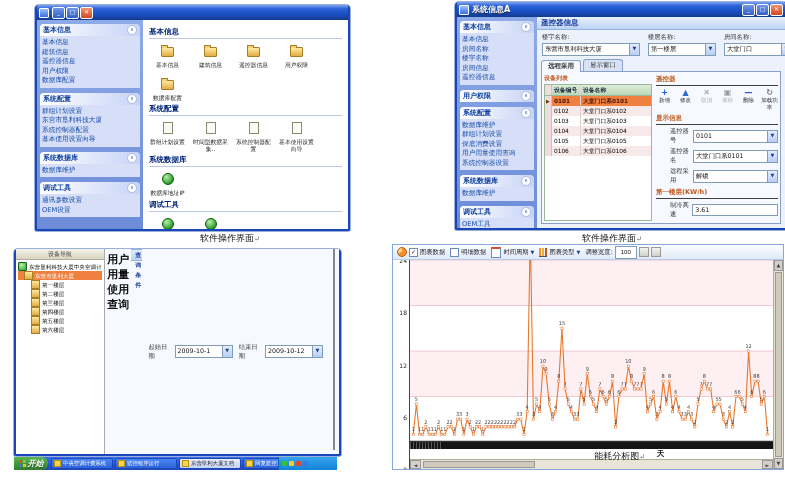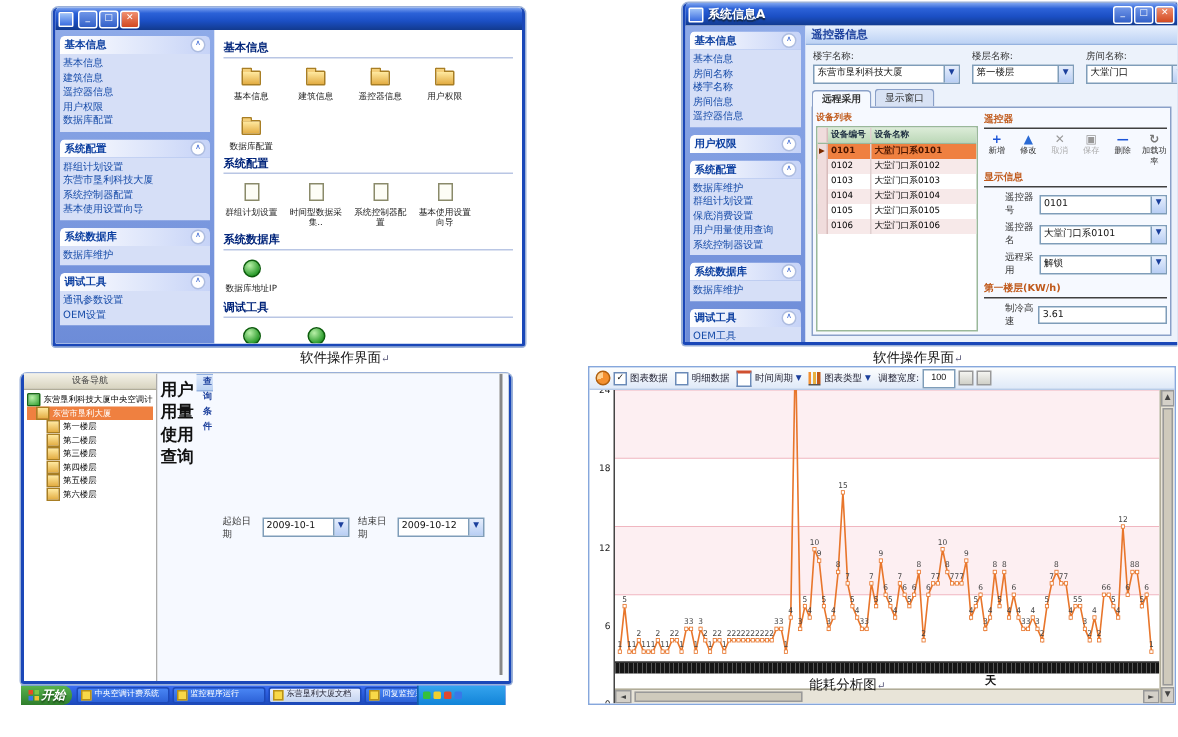--- a/index.html
+++ b/index.html
@@ -1035,17 +1035,17 @@
           <div class="ar">►</div>
         </div>
       </div>
       <div class="cvsb">
         <div class="ar">▲</div>
         <div class="th"></div>
         <div class="ar">▼</div>
       </div>
     </div>
   </div>
-  <div class="caption" style="left:485px;top:450px;width:160px;text-align:center;">
+  <div class="caption" style="left:485px;top:450px;width:160px;text-align:right;">
     <span>能耗分析图</span><span class="mk">↵</span>
   </div>
 
 </div>
 
 </body></html>

